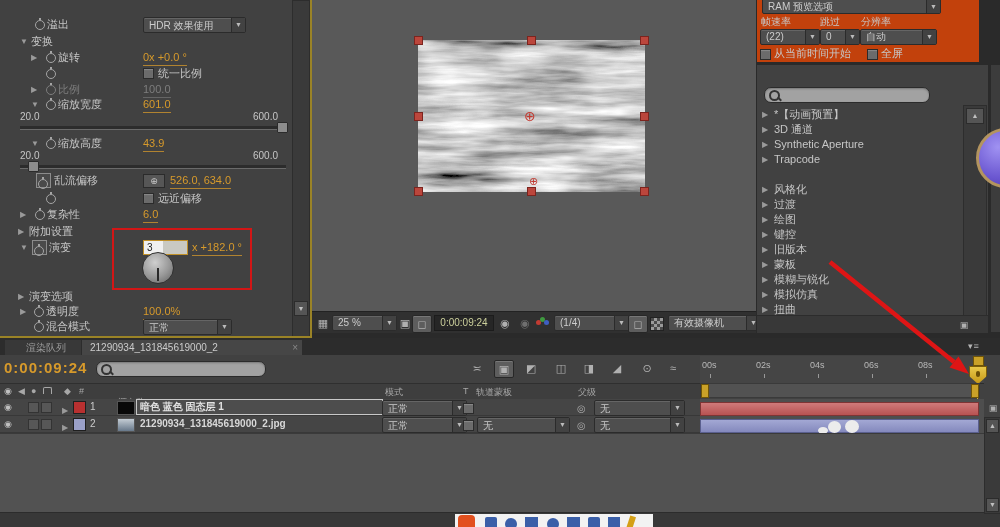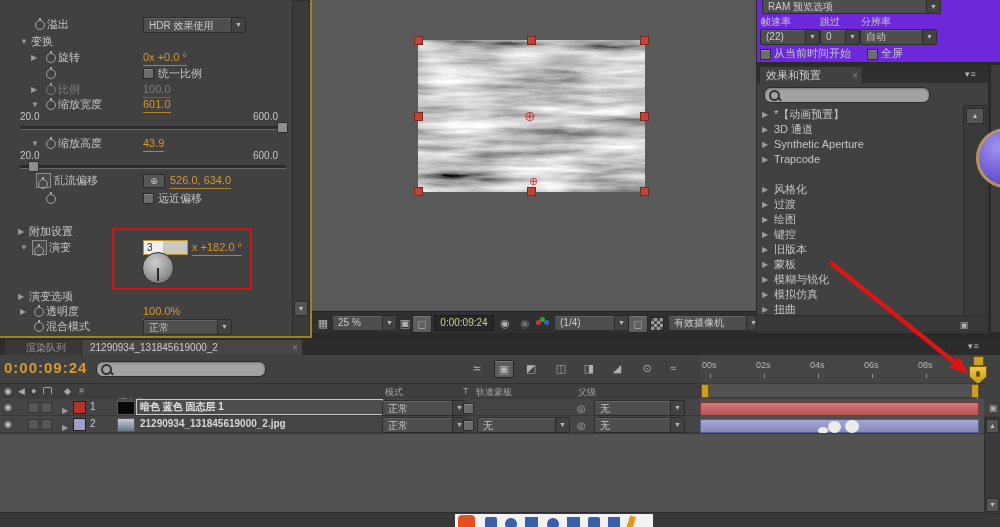--- a/index.html
+++ b/index.html
@@ -133,20 +133,26 @@
       <span style="left:143px;top:1px;width:20px;height:12px;background:#565656;border:1px solid #2b2b2b;color:#c8c8c8;font-size:9px;text-align:center;line-height:12px;">⊕</span>
       <span class="v" style="left:170px">526.0, 634.0</span>
     </div>
 
     <div class="r" style="top:191px">
       <i class="sw" style="left:46px"></i>
       <i class="cb" style="left:143px"></i>
       <span class="lb" style="left:158px">远近偏移</span>
     </div>
 
+    <div class="r" style="top:207px">
+      <i class="tri tr" style="left:20px"></i>
+      <i class="sw" style="left:35px"></i>
+      <span class="lb" style="left:47px">复杂性</span>
+      <span class="v" style="left:143px">6.0</span>
+    </div>
 
     <div class="r" style="top:224px">
       <i class="tri tr" style="left:18px"></i>
       <span class="lb" style="left:29px">附加设置</span>
     </div>
 
     <div class="r" style="top:240px">
       <i class="tri td" style="left:20px"></i>
       <i class="swbox" style="left:32px">
           <i class="sw"></i>
@@ -229,21 +235,21 @@
         <span>(1/4)</span><i class="arr"></i>
       </div>
       <i class="ico pressed" style="left:316px;top:3px">◻</i>
       <span class="p" style="left:338px;top:5px;width:12px;height:12px;background:repeating-conic-gradient(#9a9a9a 0 25%,#4a4a4a 0 50%) 0 0/6px 6px;border:1px solid #222;"></span>
       <div class="dd" style="left:356px;top:3px;width:86px">
         <span>有效摄像机</span><i class="arr"></i>
       </div>
     </div>
   </div>
 
-  <div class="p" style="left:757px;top:0;width:243px;height:62px;background:#6d28d9;overflow:hidden;">
+  <div class="p" style="left:757px;top:0;width:222px;height:62px;background:#c2410c;overflow:hidden;">
     <div class="dd" style="left:5px;top:-3px;width:172px;height:15px;line-height:17px;">
       <span>RAM 预览选项</span><i class="arr" style="line-height:17px"></i>
     </div>
     <span class="lb p" style="left:4px;top:15px;font-size:10px;">帧速率</span>
     <span class="lb p" style="left:63px;top:15px;font-size:10px;">跳过</span>
     <span class="lb p" style="left:104px;top:15px;font-size:10px;">分辨率</span>
     <div class="dd" style="left:3px;top:29px;width:53px">
       <span>(22)</span><i class="arr"></i>
     </div>
     <div class="dd" style="left:63px;top:29px;width:33px">
@@ -252,27 +258,20 @@
     <div class="dd" style="left:103px;top:29px;width:70px">
       <span>自动</span><i class="arr"></i>
     </div>
     <i class="cb p" style="left:3px;top:47px"></i>
     <span class="lb p" style="left:17px;top:46px">从当前时间开始</span>
     <i class="cb p" style="left:110px;top:47px"></i>
     <span class="lb p" style="left:124px;top:46px">全屏</span>
   </div>
 
   <div class="p" style="left:757px;top:65px;width:231px;height:267px;background:#414141;">
-    <div class="p" style="left:0;top:0;width:231px;height:18px;background:#2f2f2f;">
-      <div class="p" style="left:2px;top:1px;width:96px;height:17px;background:#414141;border:1px solid #2a2a2a;border-bottom:none;color:#cccccc;font-size:11px;line-height:17px;padding-left:6px;">
-        <span>效果和预置</span>
-        <i class="x" style="position:absolute;right:4px;top:0;color:#888;font-size:10px;font-style:normal;"></i>
-      </div>
-      <i class="menu-ico p" style="left:208px;top:4px"></i>
-    </div>
     <div class="lightbox p" style="left:7px;top:22px;width:164px;height:14px;">
       <i class="mag" style="left:4px;top:2px"></i>
     </div>
     <div class="p" style="left:0;top:40px;width:206px;height:210px;overflow:hidden;">
       <div class="r" style="top:2px">
           <i class="tri tr" style="left:5px"></i>
           <span class="lb" style="left:17px">*【动画预置】</span>
         </div>
       <div class="r" style="top:17px">
           <i class="tri tr" style="left:5px"></i>

